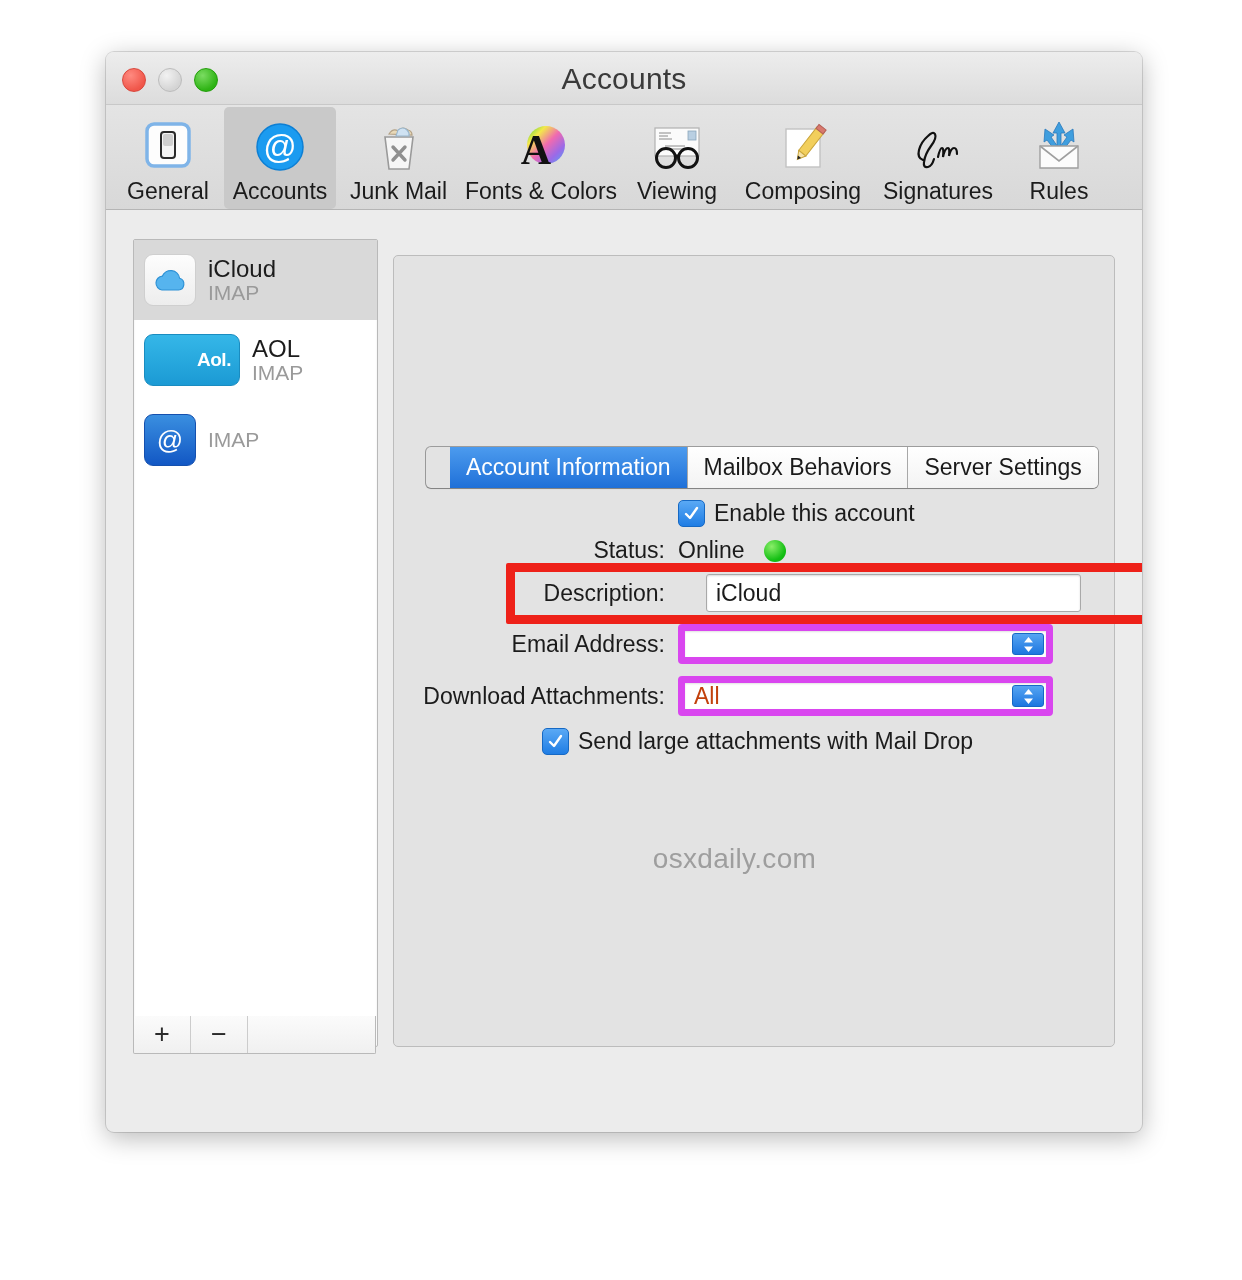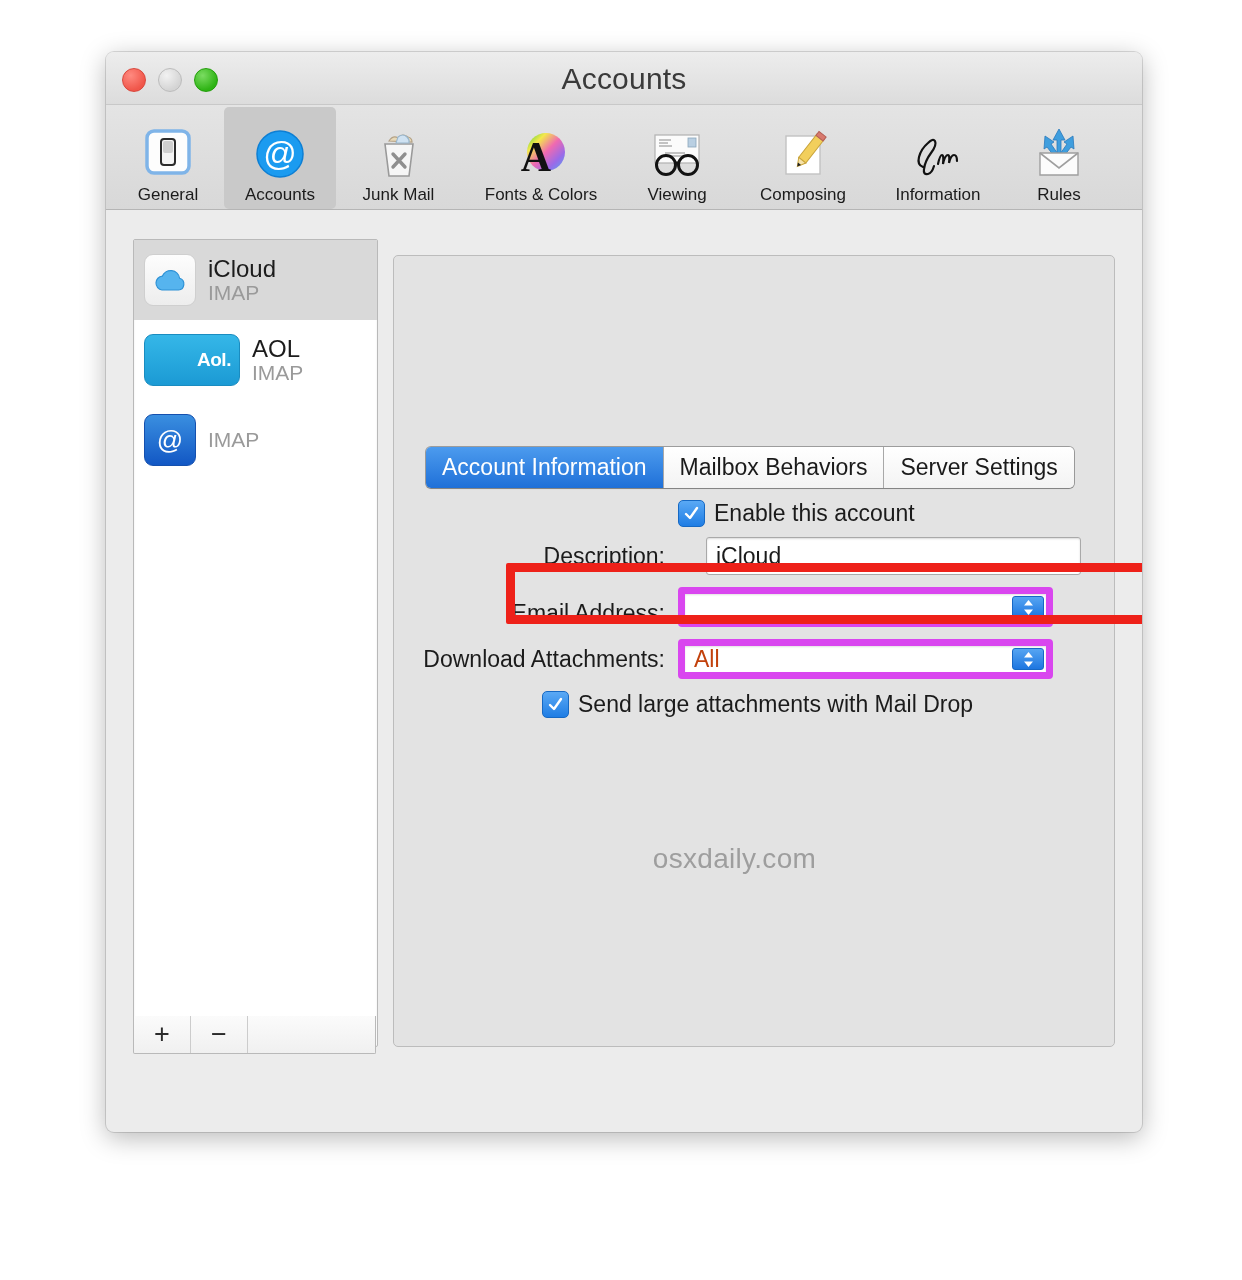--- a/index.html
+++ b/index.html
@@ -77,21 +77,21 @@
   .tb-item.selected { background: #c9c9c9; }
   .tb-icon {
     height: 58px;
     width: 62px;
     display: flex;
     align-items: center;
     justify-content: center;
     margin-bottom: 2px;
   }
   .tb-label {
-    font-size: 17px;
+    font-size: 23px;
     color: #1b1b1b;
     white-space: nowrap;
   }
   #tb-fonts { width: 160px; }
   #tb-composing { width: 140px; }
   #tb-signatures { width: 130px; }
   #tb-junk { width: 125px; }
 
   
   #content {
@@ -223,20 +223,21 @@
     font-size: 23px;
     color: #1a1a1a;
     background: linear-gradient(to bottom,#ffffff,#f3f3f3);
     border-right: 1px solid #a8a8a8;
     box-sizing: border-box;
   }
   .tab:last-child { border-right: none; }
   .tab.active {
     background: linear-gradient(to bottom,#4c9bee 0%,#1f70d8 100%);
     color: #ffffff;
+    margin-left: 24px;
   }
 
   
   #form {
     position: absolute;
     left: 287px;
     top: 290px;
     width: 688px;
   }
   .row {
@@ -450,21 +451,21 @@
       <div class="tb-label">Composing</div>
     </div>
 
     <div class="tb-item" id="tb-signatures">
       <div class="tb-icon">
         <svg width="58" height="54" viewBox="0 0 58 54">
           <path d="M14 40 q-6 -2 -4 -10 q2 -8 9 -14 q5 -5 7 -2 q2 4 -4 12 q-6 8 -7 16 q-1 6 4 5 q4 -1 6 -8" fill="none" stroke="#111111" stroke-width="2.2" stroke-linecap="round"></path>
           <path d="M29 37 q2 -9 4 -9 q2 0 1 9 q2 -9 5 -9 q2 0 1 8 q2 -8 5 -8 q3 0 3 6" fill="none" stroke="#111111" stroke-width="2.2" stroke-linecap="round"></path>
         </svg>
       </div>
-      <div class="tb-label">Information</div>
+      <div class="tb-label">Signatures</div>
     </div>
 
     <div class="tb-item">
       <div class="tb-icon">
         <svg width="56" height="54" viewBox="0 0 56 54">
           <g fill="#3f9ede" stroke="#2a79bb" stroke-width="0.8">
             <path d="M28 2 L34 13 L30 13 L30 26 L26 26 L26 13 L22 13 Z"></path>
             <path d="M14 9 L23 15 L20 17 L27 27 L23 29 L16 20 L13 22 Z"></path>
             <path d="M42 9 L33 15 L36 17 L29 27 L33 29 L40 20 L43 22 Z"></path>
           </g>
@@ -534,27 +535,32 @@
       <div class="row">
         <div class="label"></div>
         <div class="checkbox">
           <svg width="17" height="17" viewBox="0 0 17 17">
               <path d="M3 9 L7 13 L14 3" fill="none" stroke="#ffffff" stroke-width="2.4" stroke-linecap="round" stroke-linejoin="round"></path>
             </svg>
         </div>
         <div class="cb-text">Enable this account</div>
       </div>
 
+      <div class="row">
+        <div class="label">Status:</div>
+        <div class="value-text">Online</div>
+        <div class="status-dot"></div>
+      </div>
 
       <div class="row" style="margin-bottom:12px;justify-content:space-between;">
         <div class="label">Description:</div>
         <div class="textfield">iCloud</div>
       </div>
 
-      <div class="row" style="margin-bottom:12px;align-items:flex-end;">
+      <div class="row" style="margin-bottom:12px;">
         <div class="label">Email Address:</div>
         <div class="combo">
           <span></span>
           <div class="stepper">
             <svg width="15" height="19" viewBox="0 0 15 19">
               <path d="M7.5 2 L12 7.5 L3 7.5 Z" fill="#ffffff"></path>
               <path d="M7.5 17 L12 11.5 L3 11.5 Z" fill="#ffffff"></path>
             </svg>
           </div>
         </div>

